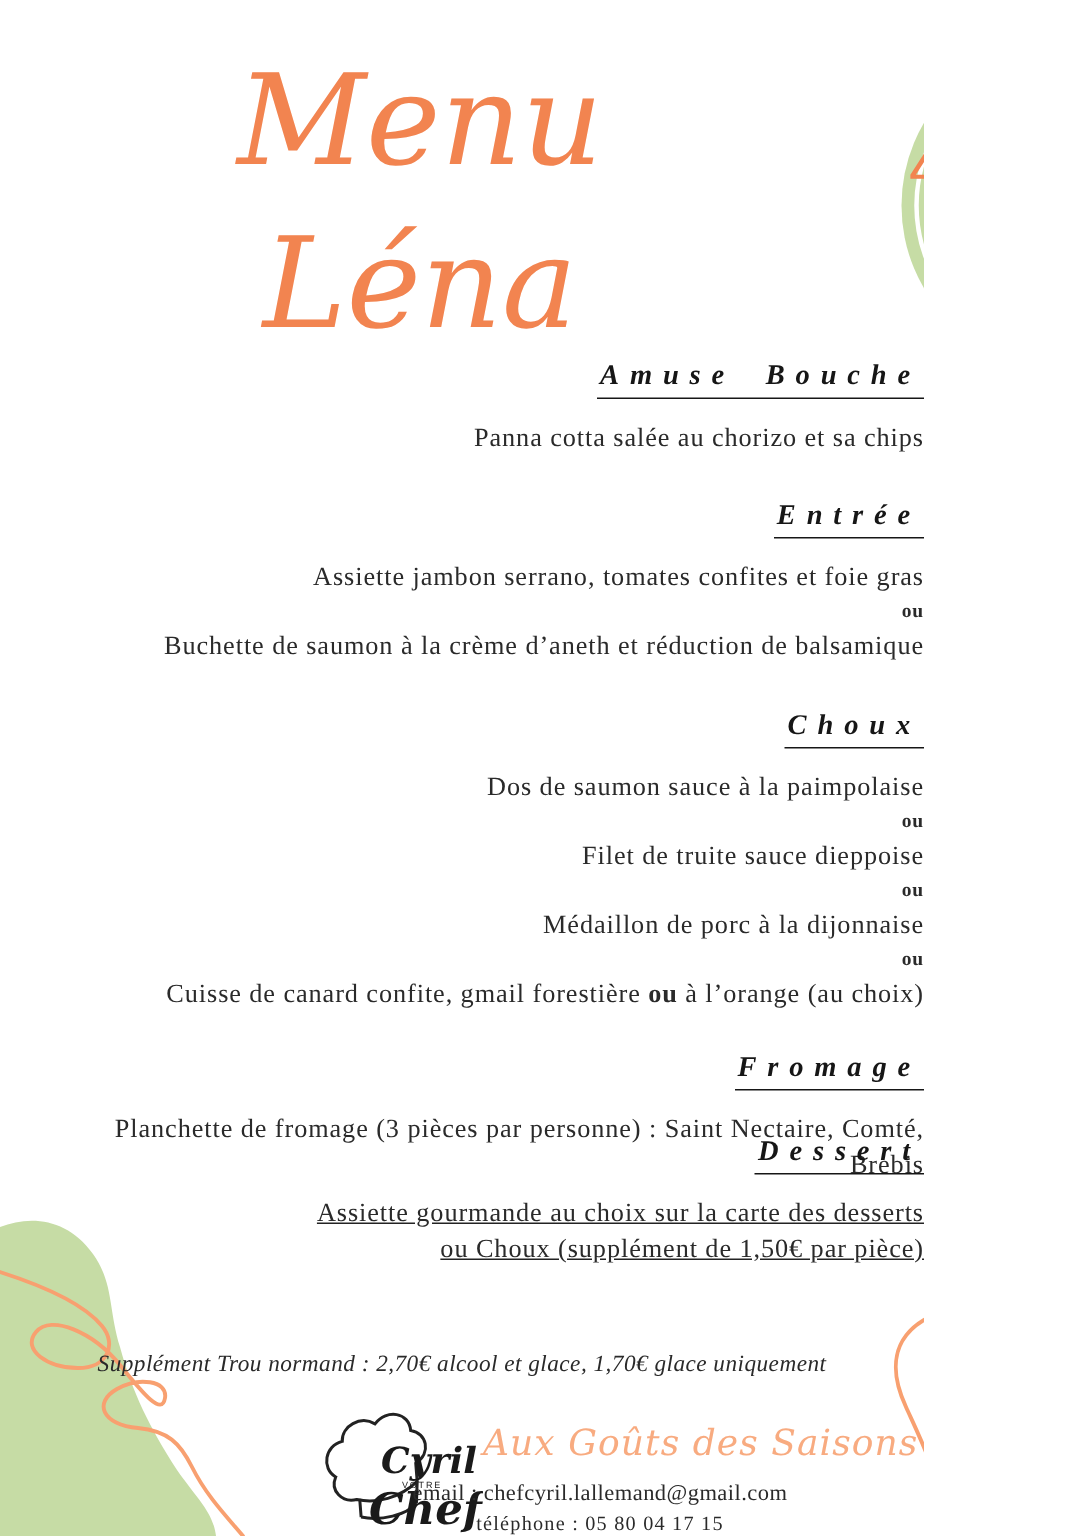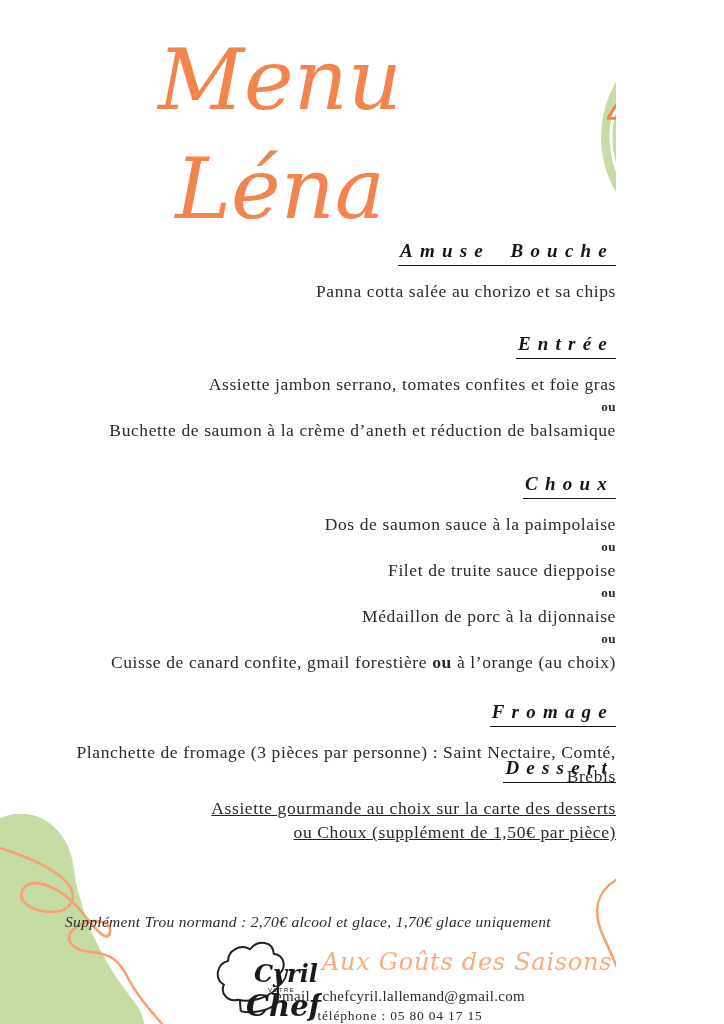--- a/index.html
+++ b/index.html
@@ -51,21 +51,21 @@
     letter-spacing:0.035em;color:#2a2a2a;
   }
   .ou-sep{
     margin:0;font-size:13px;line-height:22px;
     font-weight:700;color:#2a2a2a;letter-spacing:0.04em;
   }
   .dish b{font-weight:700;}
 
   .supplement{
     position:absolute;left:0;right:0;top:901px;
-    margin:12px;text-align:center;
+    margin:0;text-align:center;
     font-style:italic;font-size:15.5px;letter-spacing:0.02em;
     color:#2a2a2a;
   }
 
   .logo{position:absolute;left:210px;top:938px;width:112px;height:86px;}
   .logo-cyril{font-family:"DejaVu Serif", serif;font-style:italic;font-weight:700;font-size:24px;fill:#1a1a1a;}
   .logo-votre{font-family:"Liberation Sans", sans-serif;font-size:6px;letter-spacing:1.2px;fill:#1a1a1a;}
   .logo-chef{font-family:"DejaVu Serif", serif;font-style:italic;font-weight:700;font-size:29px;fill:#1a1a1a;}
 
   .tagline{

